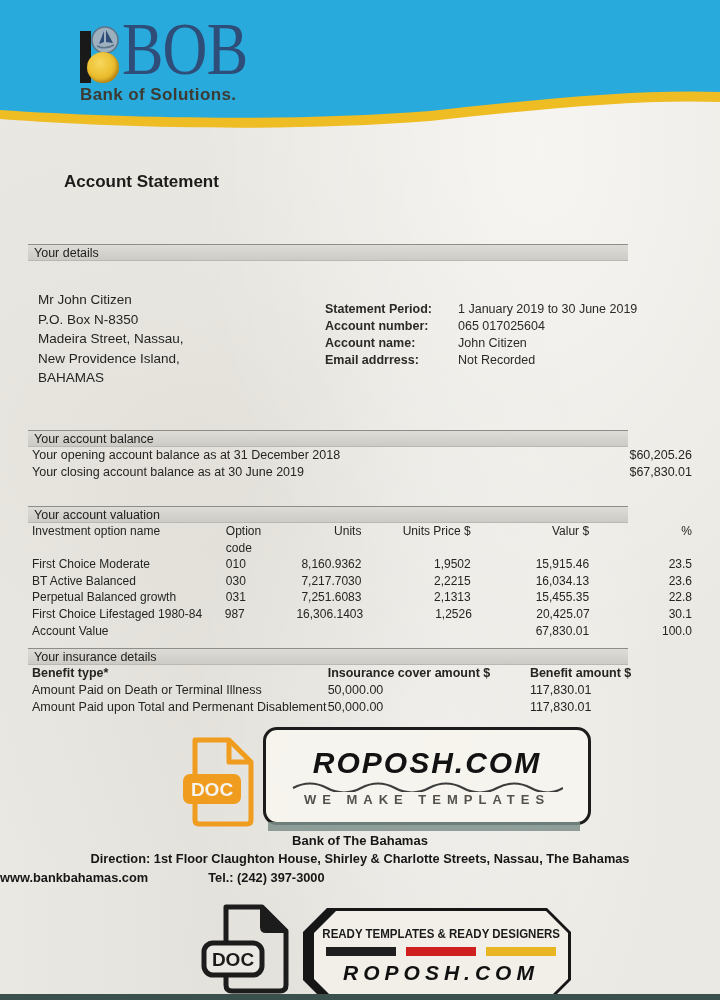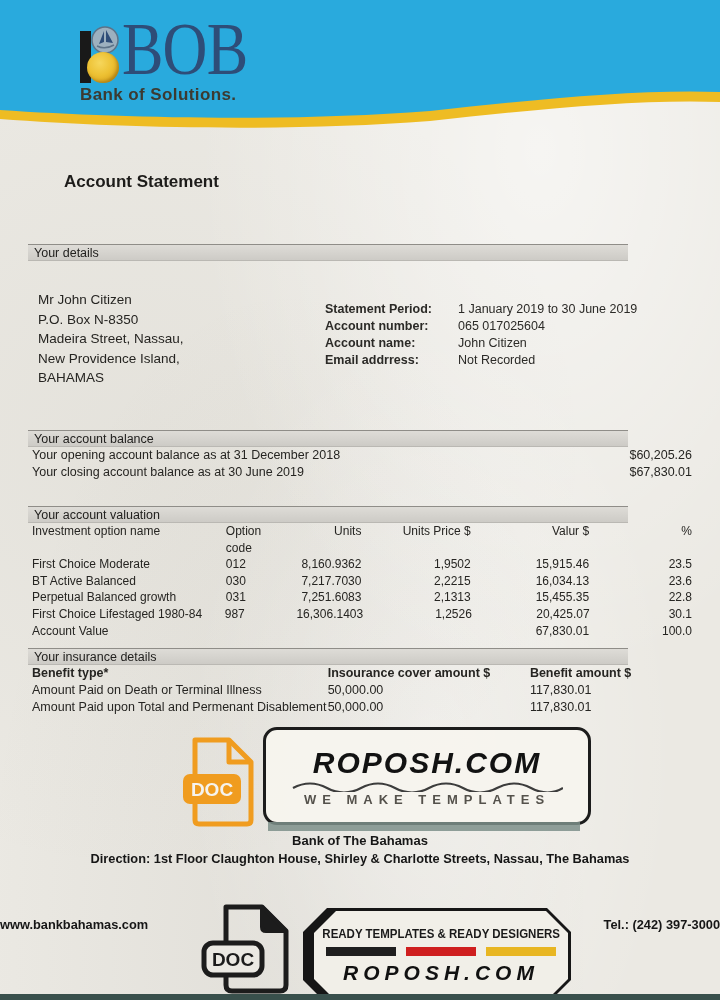--- a/index.html
+++ b/index.html
@@ -65,21 +65,21 @@
     border:3px solid #1c1c1c;border-radius:14px;background:rgba(246,244,238,.94);
     display:flex;flex-direction:column;align-items:center;justify-content:center;}
   .stamp-title{font-size:30px;font-weight:bold;font-style:italic;letter-spacing:2px;color:#121212;}
   .stamp-sub{font-size:13px;font-weight:bold;letter-spacing:6px;color:#55524c;margin-top:0;}
   .stamp-shadow{position:absolute;left:268px;top:822px;width:312px;height:9px;
     background:#7d8f8a;opacity:.85;}
   
   .footer{position:absolute;left:0;top:832px;width:720px;text-align:center;}
   .footer .f1{font-size:13px;font-weight:bold;line-height:18px;color:#161616;}
   .footer .f2{font-size:12.8px;font-weight:bold;line-height:18px;color:#161616;}
-  .footer .f3{display:flex;justify-content:space-between;gap:60px;font-size:12.8px;font-weight:bold;line-height:19px;color:#161616;margin-top:47px;}
+  .footer .f3{display:flex;justify-content:flex-start;gap:60px;font-size:12.8px;font-weight:bold;line-height:19px;color:#161616;}
   
   .doc-icon-black{position:absolute;left:200px;top:903px;}
   .badge-outer{position:absolute;left:303px;top:908px;width:268px;height:96px;background:#161616;
     clip-path:polygon(24px 0,calc(100% - 24px) 0,100% 24px,100% calc(100% - 24px),calc(100% - 24px) 100%,24px 100%,0 calc(100% - 24px),0 24px);}
   .badge-inner{position:absolute;left:3px;top:3px;right:3px;bottom:3px;background:#f1efe8;
     clip-path:polygon(22px 0,calc(100% - 22px) 0,100% 22px,100% calc(100% - 22px),calc(100% - 22px) 100%,22px 100%,0 calc(100% - 22px),0 22px);
     display:flex;flex-direction:column;align-items:center;justify-content:center;margin-left:8px;}
   .badge-line1{font-size:12.5px;font-weight:bold;color:#1a1a1a;transform:scaleX(.92);white-space:nowrap;}
   .badge-bars{display:flex;gap:10px;margin:6px 0 5px 0;}
   .badge-bars span{display:block;width:70px;height:9px;}
@@ -157,21 +157,21 @@
     <div class="vrow hdr">
       <span class="c-name">Investment option name</span>
       <span class="c-code">Option code</span>
       <span class="c-units">Units</span>
       <span class="c-price">Units Price $</span>
       <span class="c-value">Valur $</span>
       <span class="c-pct">%</span>
     </div>
     <div class="vrow">
       <span class="c-name">First Choice Moderate</span>
-      <span class="c-code">012</span>
+      <span class="c-code">010</span>
       <span class="c-units">8,160.9362</span>
       <span class="c-price">1,9502</span>
       <span class="c-value">15,915.46</span>
       <span class="c-pct">23.5</span>
     </div>
     <div class="vrow">
       <span class="c-name">BT Active Balanced</span>
       <span class="c-code">030</span>
       <span class="c-units">7,217.7030</span>
       <span class="c-price">2,2215</span>

